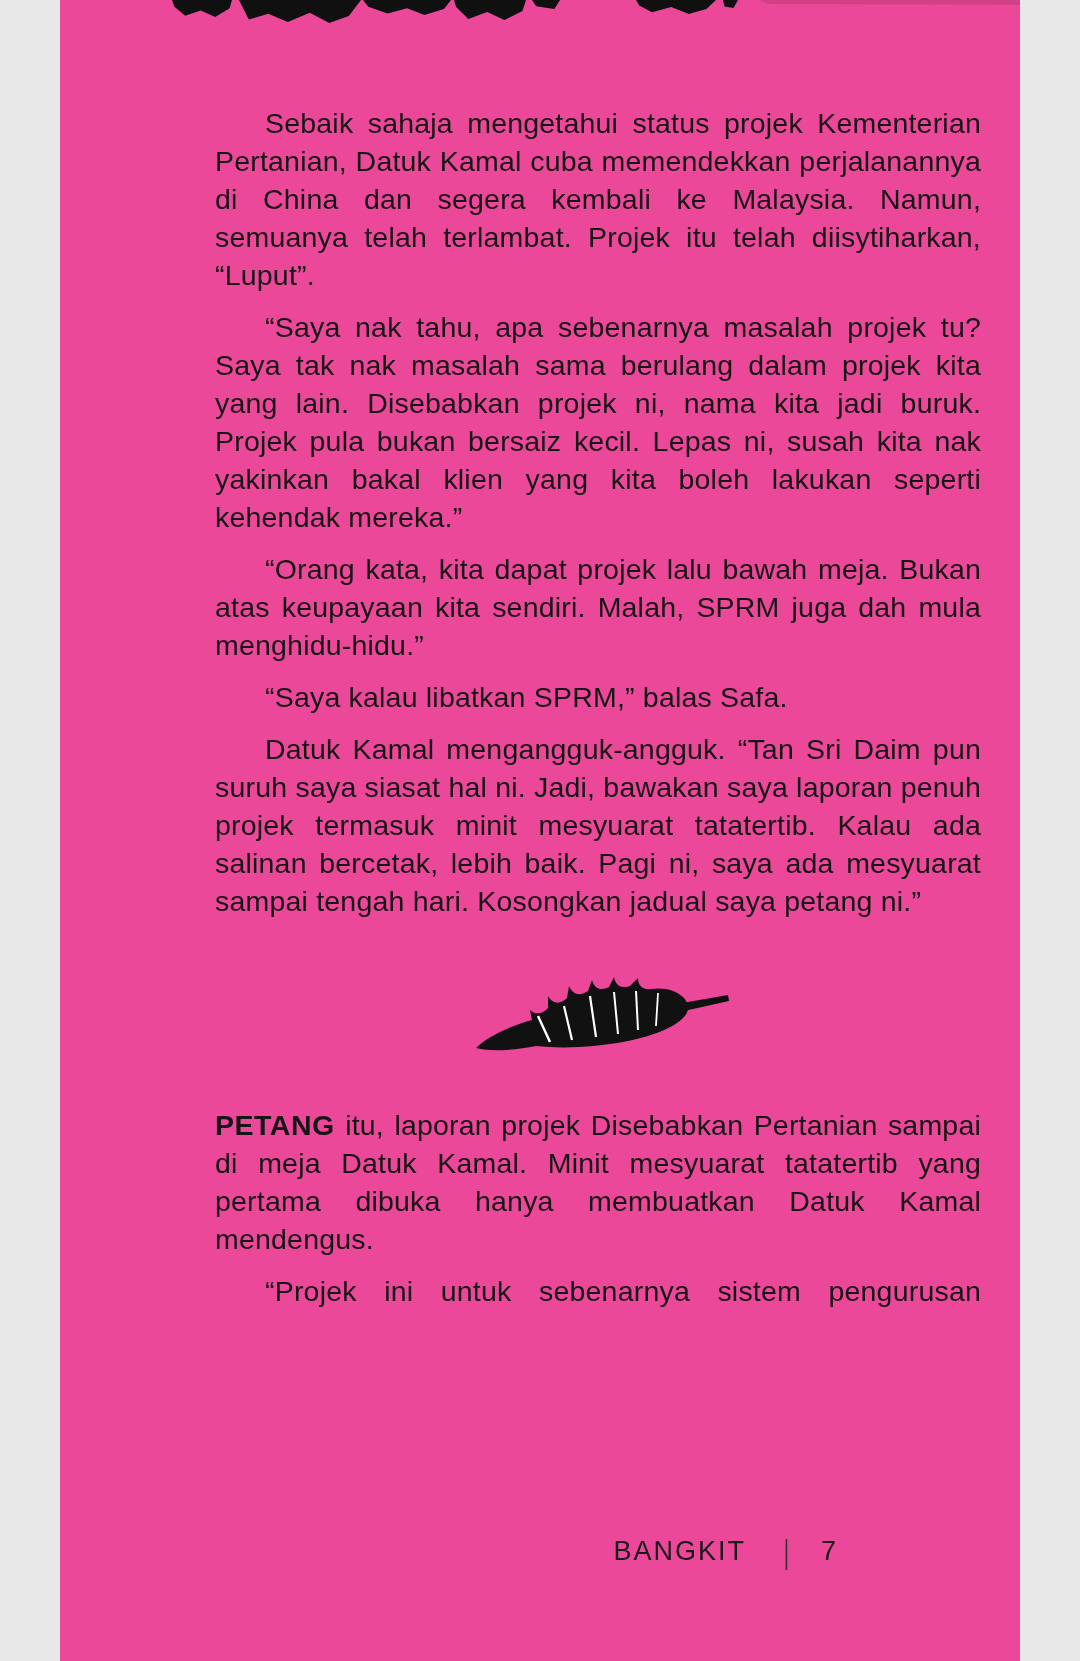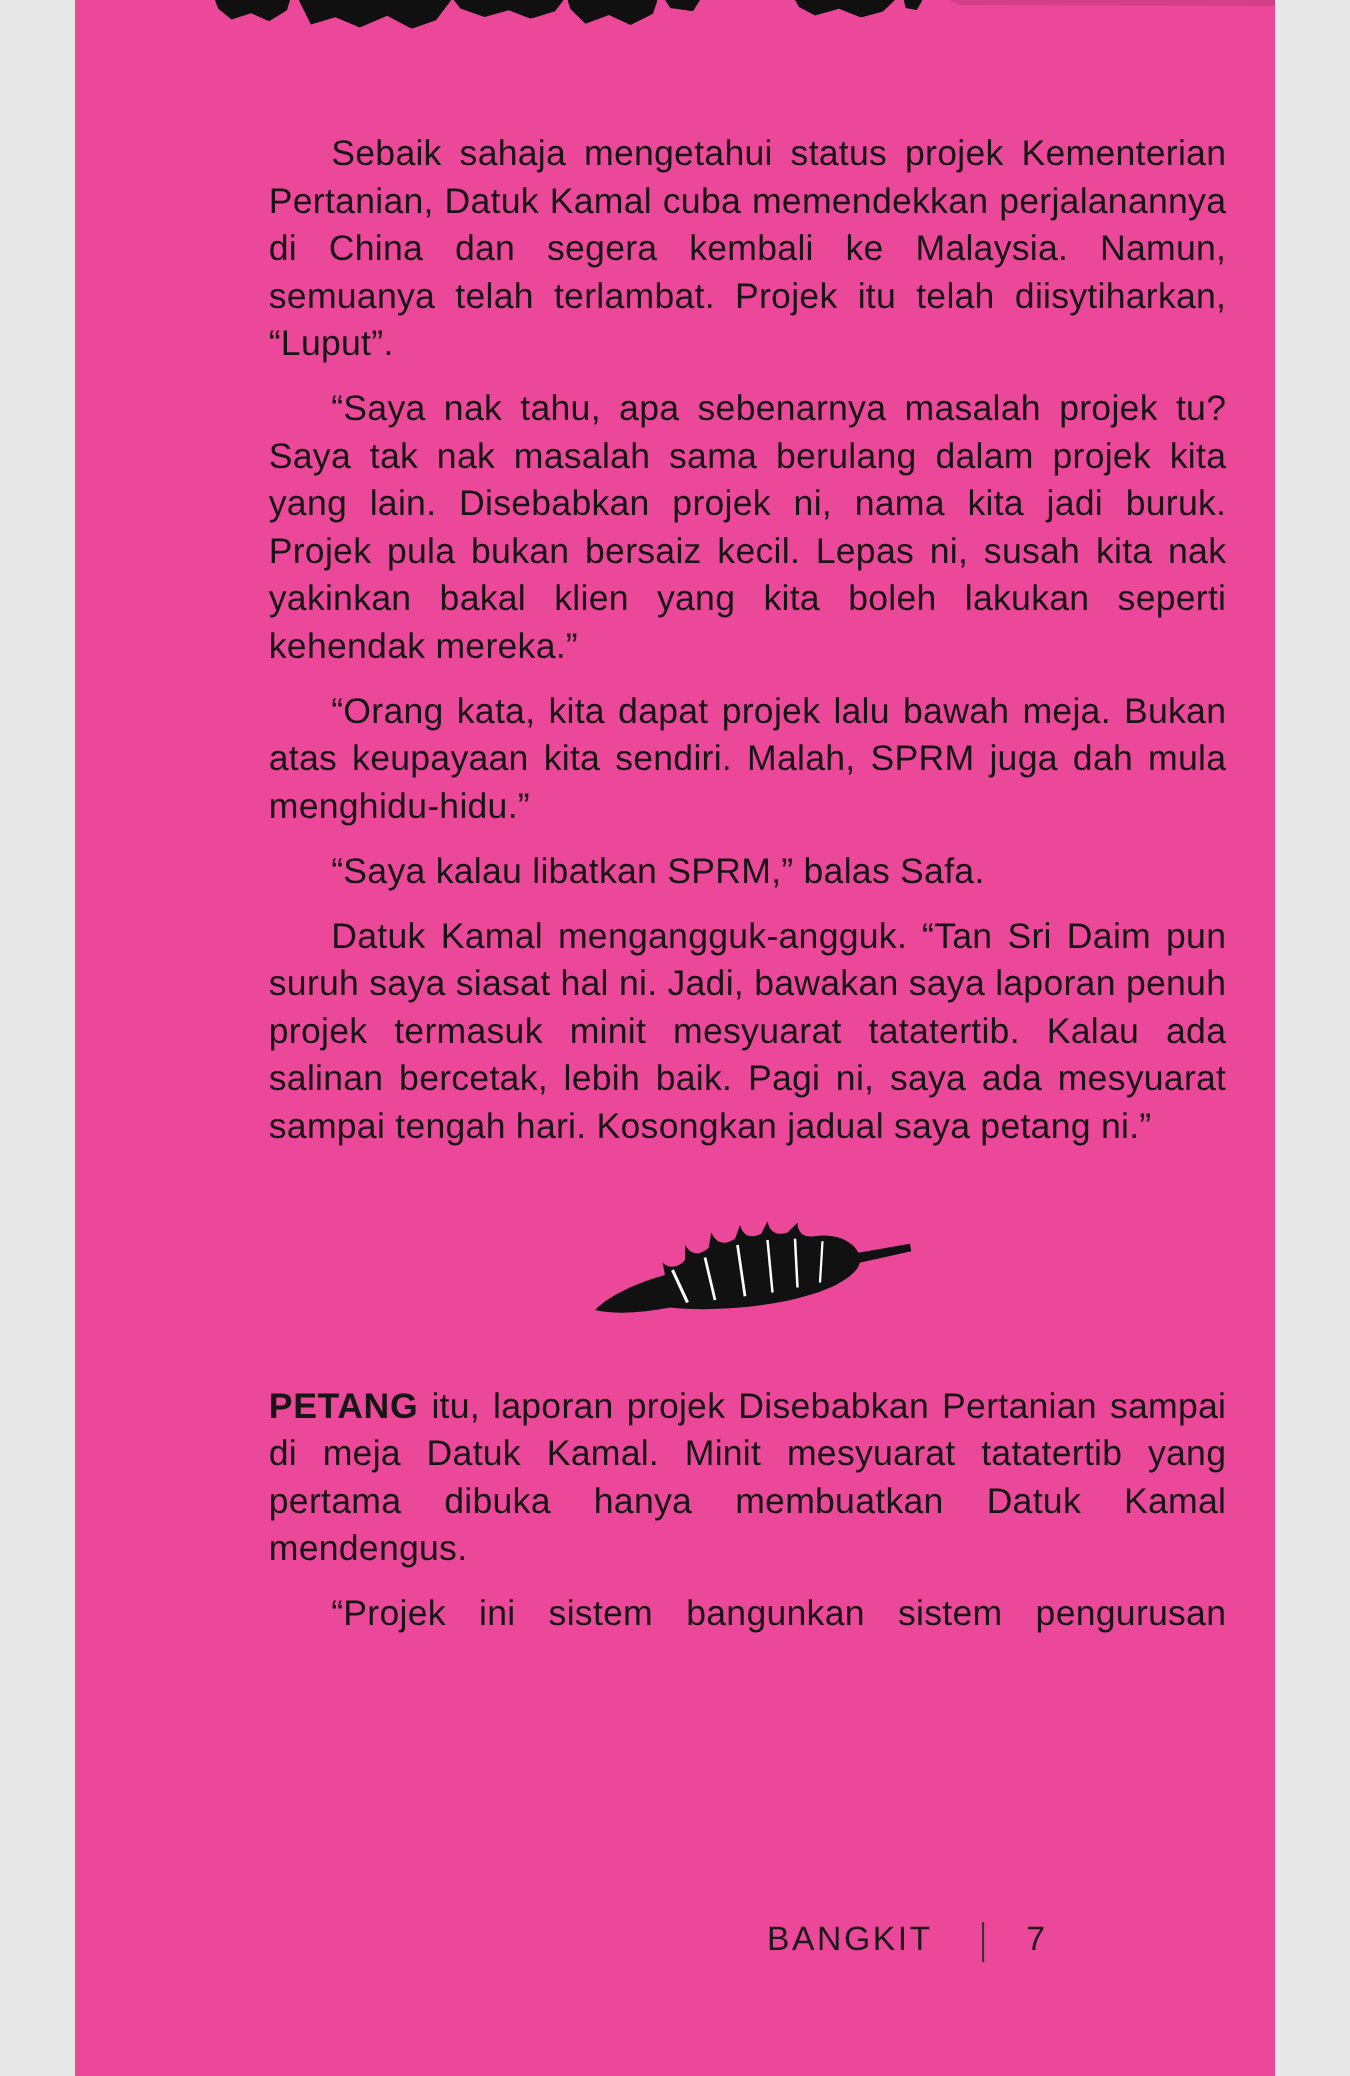--- a/index.html
+++ b/index.html
@@ -95,21 +95,21 @@
           <path d="M122 30 L128 71" stroke="#ffffff" stroke-width="2.2" fill="none"></path>
           <path d="M146 26 L150 68" stroke="#ffffff" stroke-width="2" fill="none"></path>
           <path d="M168 25 L170 64" stroke="#ffffff" stroke-width="2" fill="none"></path>
           <path d="M190 27 L188 60" stroke="#ffffff" stroke-width="1.8" fill="none"></path>
         </g>
       </svg>
     </div>
 
     <p class="para"><strong class="lead">PETANG</strong><span> itu, laporan projek Disebabkan Pertanian sampai di meja Datuk Kamal. Minit mesyuarat tatatertib yang pertama dibuka hanya membuatkan Datuk Kamal mendengus.</span></p>
 
-    <p class="para indent justify-last">“Projek ini sistem bangunkan sistem pengurusan</p>
+    <p class="para indent justify-last">“Projek ini untuk sebenarnya sistem pengurusan</p>
   </main>
 
   <footer class="running-footer">
     <span class="title">BANGKIT</span>
     <span class="sep">|</span>
     <span class="num">7</span>
   </footer>
 
 </div>
 

